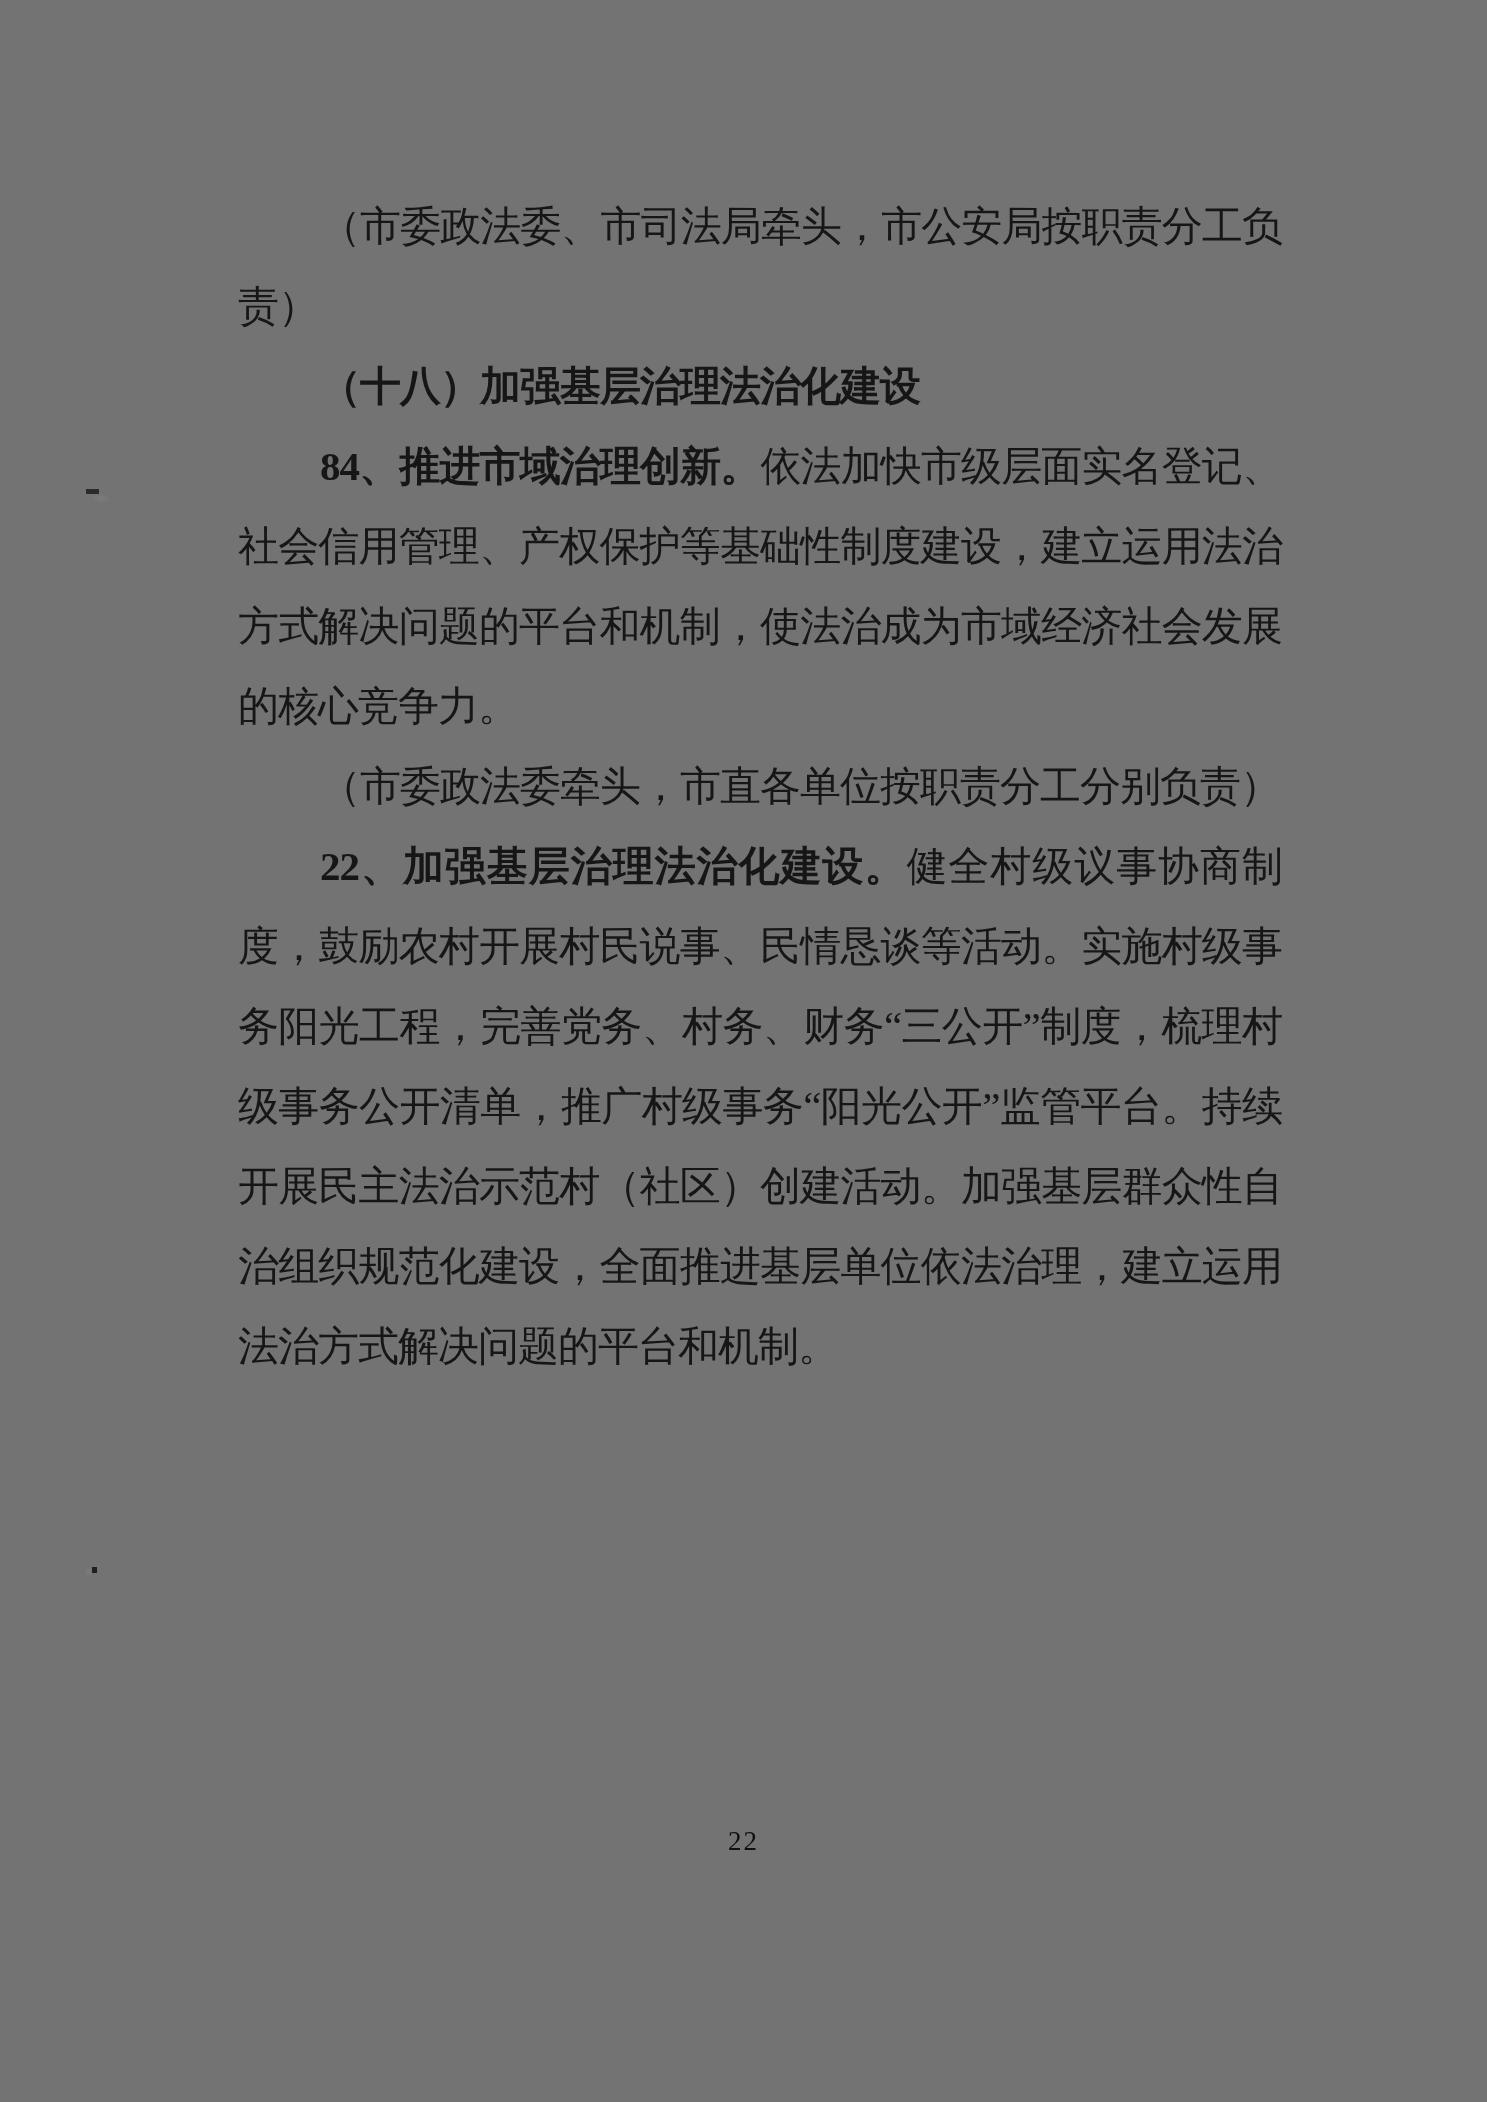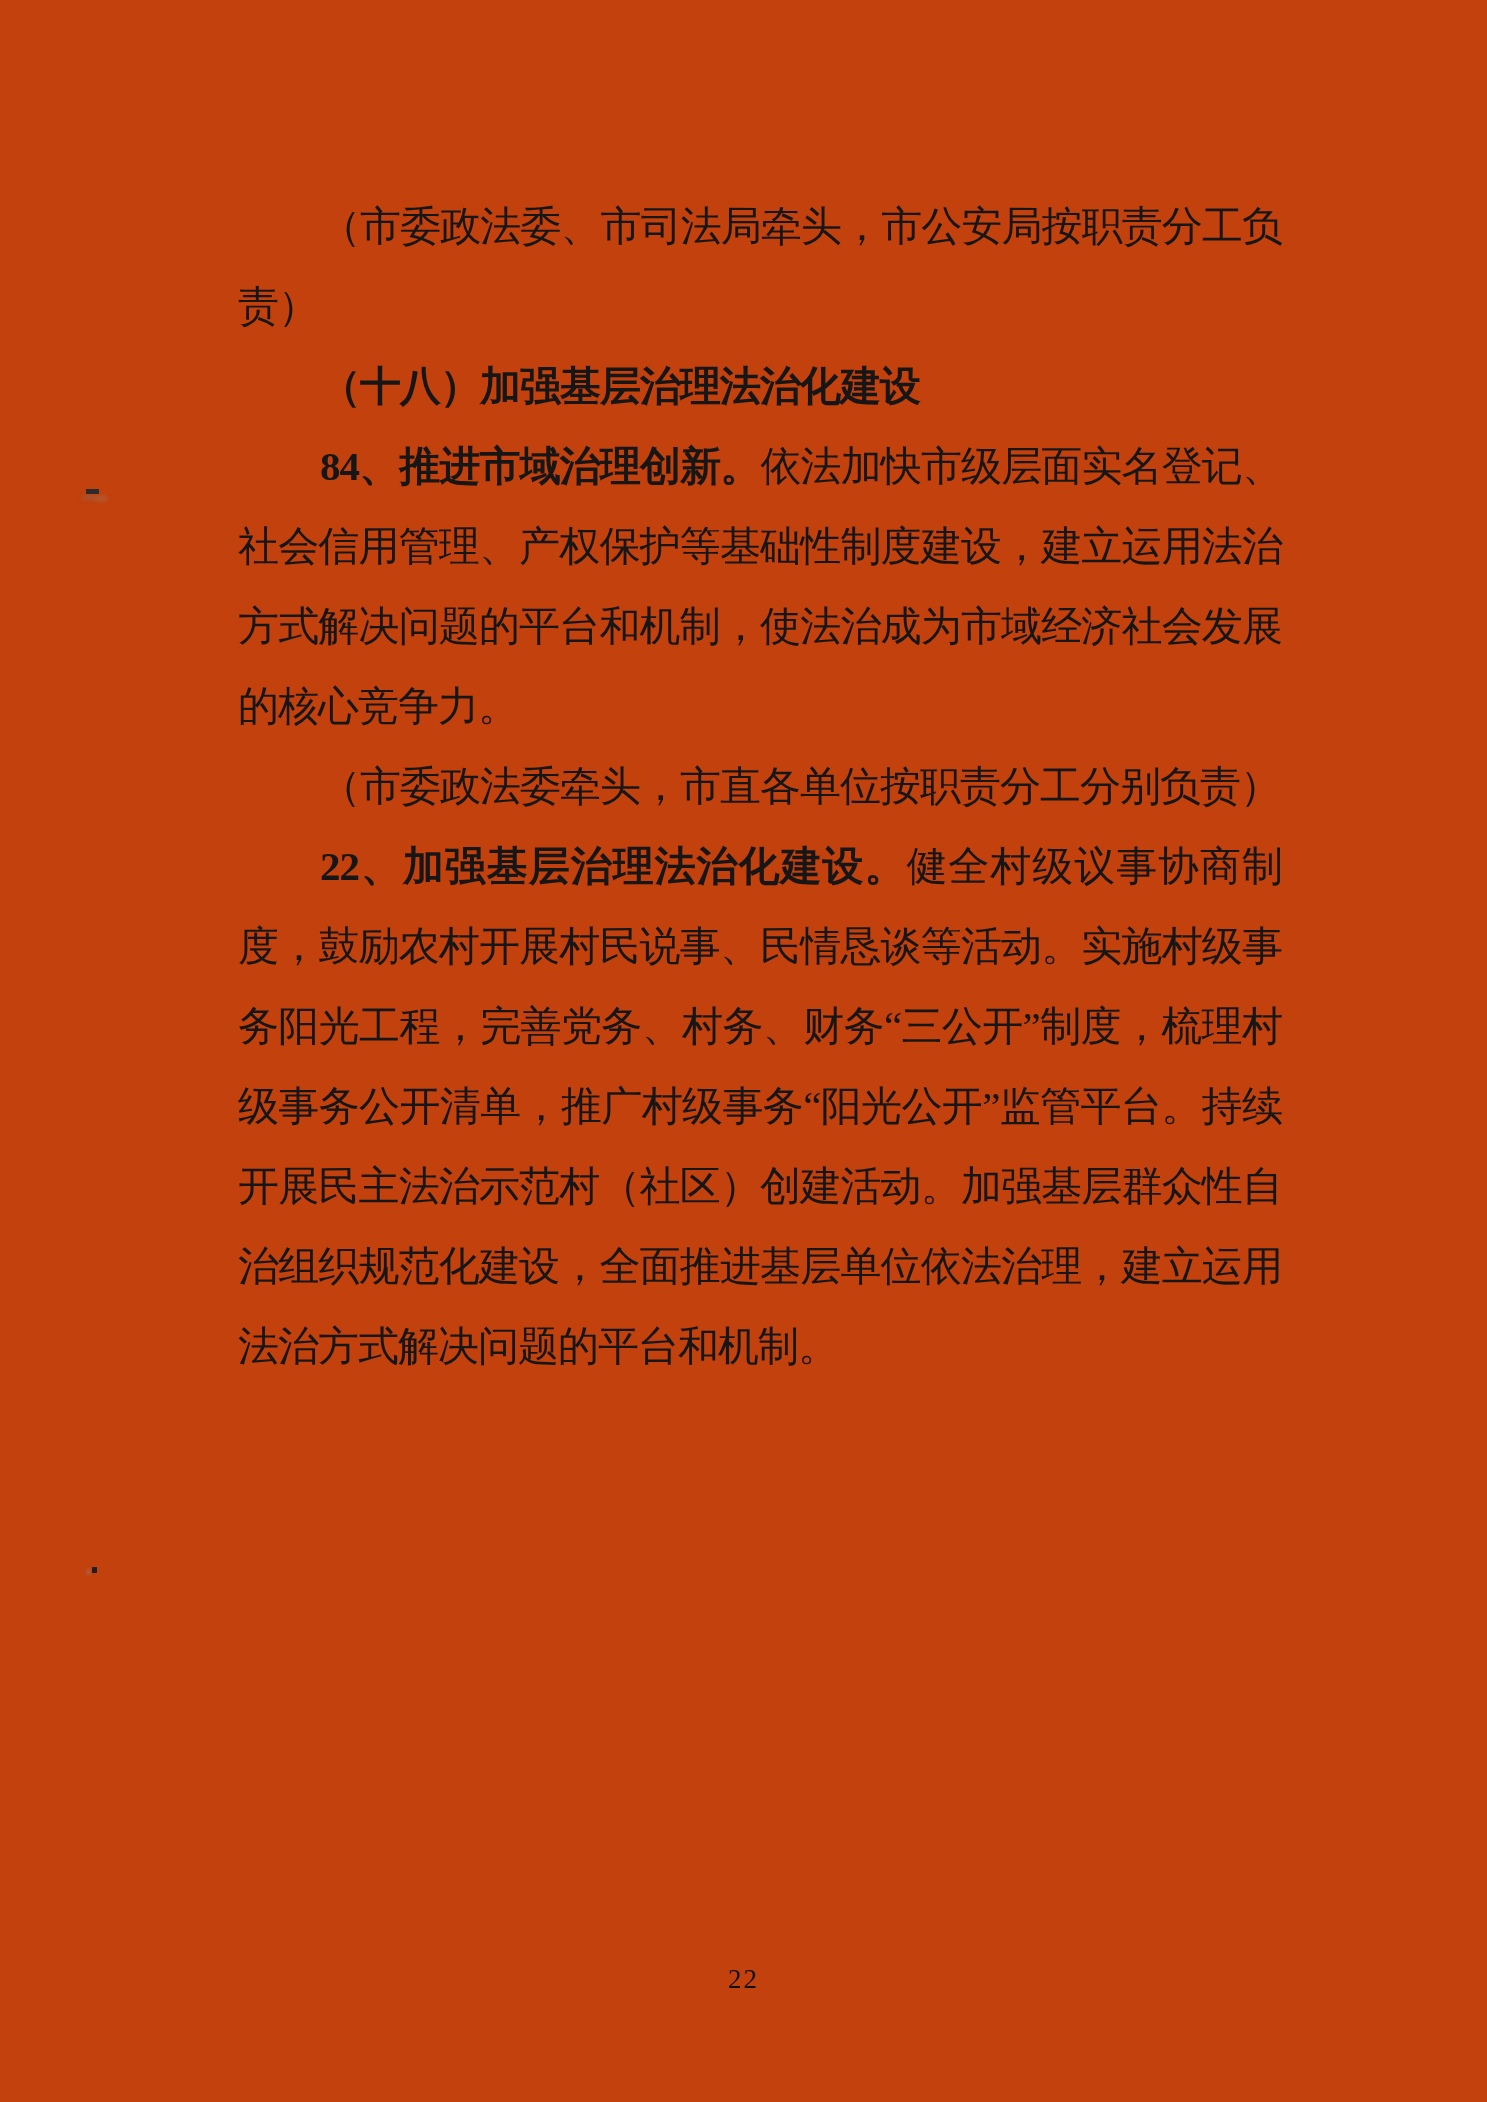--- a/index.html
+++ b/index.html
@@ -4,21 +4,21 @@
 <style>
   html, body {
     margin: 0;
     padding: 0;
     background: #ffffff;
   }
   .page {
     position: relative;
     width: 1487px;
     height: 2102px;
-    background: #c2410c;
+    background: #737373;
     font-family: "Liberation Serif", "DejaVu Serif", serif;
     color: #161616;
     overflow: hidden;
   }
   .doc-body {
     position: absolute;
     left: 238px;
     top: 186px;
     width: 1044px;
     font-size: 41px;
@@ -33,21 +33,21 @@
     text-indent: 2em;
   }
   .para.heading {
     font-weight: bold;
   }
   .lead {
     font-weight: bold;
   }
   .page-number {
     position: absolute;
-    top: 1964px;
+    top: 1826px;
     left: 0;
     width: 100%;
     text-align: center;
     font-size: 27px;
     letter-spacing: 2px;
     color: #101010;
     font-family: "Liberation Serif", "DejaVu Serif", serif;
   }
   
   .artifact-dash {

